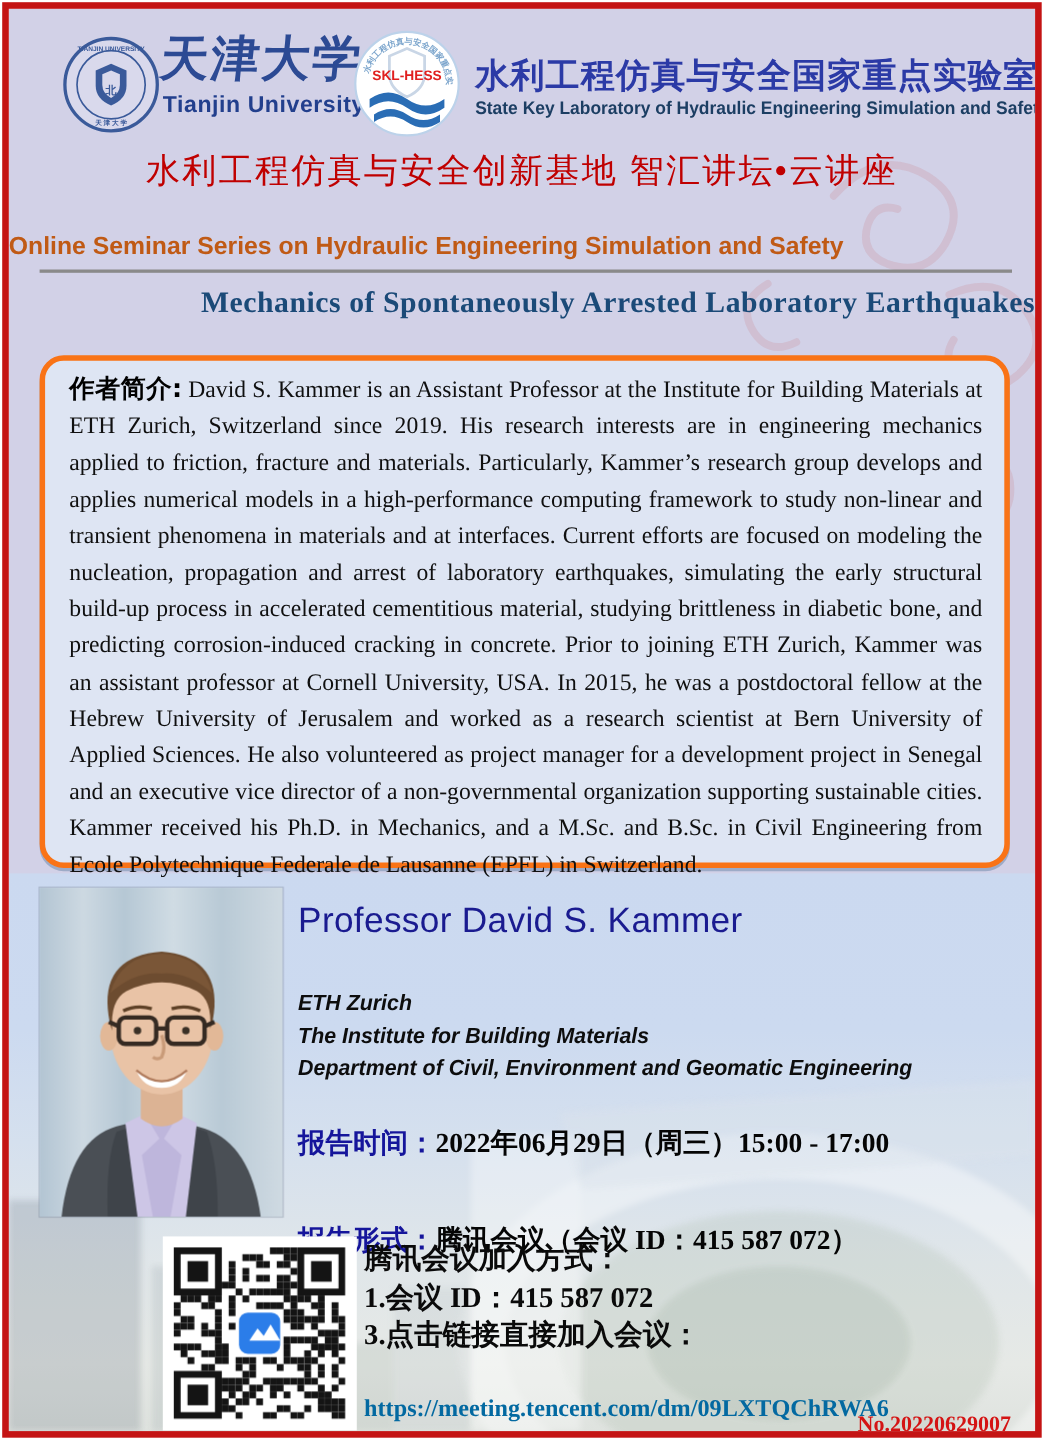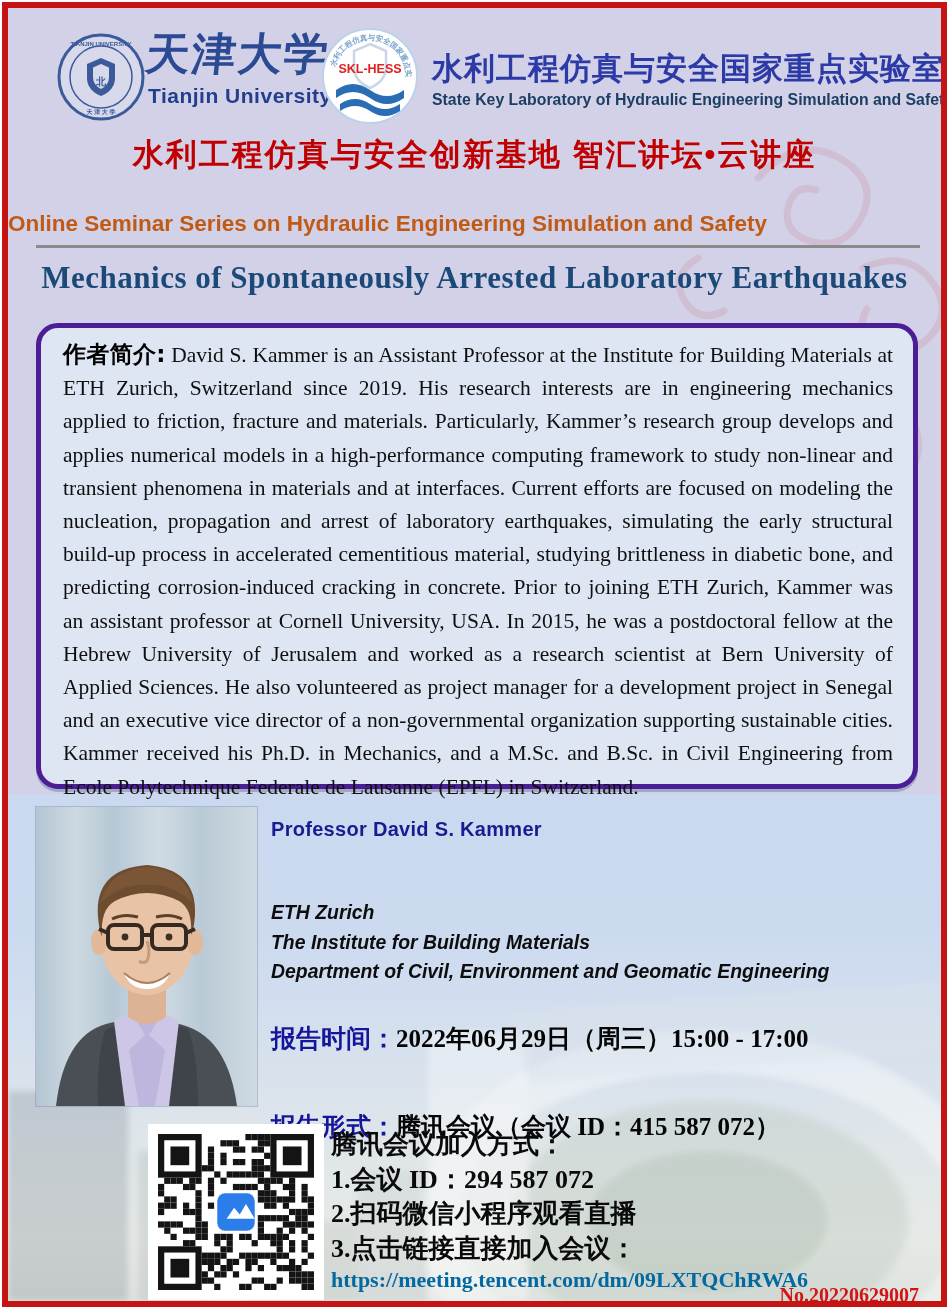--- a/index.html
+++ b/index.html
@@ -48,55 +48,55 @@
     letter-spacing:1px; white-space:nowrap;
   }
   .lab-en{
     left:424px; top:82px; font-size:16.5px; font-weight:700; color:#1c3e63;
     transform:scaleX(.96); transform-origin:left; white-space:nowrap;
   }
 
   
   .series-zh{
     left:0; right:0; top:126px; text-align:center; font-size:31px;
-    font-weight:700; color:#c00000; letter-spacing:2px; white-space:nowrap;
+    font-weight:400; color:#c00000; letter-spacing:2px; white-space:nowrap;
   }
   .series-en{
     left:0; right:0; top:203px; font-size:22.5px;
     font-weight:700; color:#c05a15;
   }
   .divider{ left:28px; top:237px; width:884px; height:3px; background:#8a8a8a; }
   .talk-title{
-    left:0; right:0; top:252px; text-align:center; font-size:31px;
+    left:0; right:0; top:252px; text-align:right; font-size:27px;
     font-weight:700; color:#1b4a78;
     font-family:"Liberation Serif","DejaVu Serif",serif; letter-spacing:.5px;
   }
 
   
   .bio-box{
     left:28px; top:315px; width:882px; height:466px;
-    background:#dee5f3; border:5px solid #4c1d95; border-radius:22px;
+    background:#dee5f3; border:5px solid #f97316; border-radius:22px;
     box-shadow:0 3px 0 rgba(60,100,140,.35);
     padding:10px 20px 0 22px;
   }
   .bio-text{
     font-family:"Liberation Serif","DejaVu Serif",serif;
     font-size:21.5px; line-height:33.2px; color:#101010;
     text-align:justify;
   }
   .bio-label{
     font-family:"DejaVu Sans","Liberation Sans",sans-serif;
     font-weight:700; font-size:23px; color:#000;
   }
 
   
   .photo{ left:28px; top:799px; width:221px; height:299px;
     box-shadow:0 0 0 1px rgba(120,130,150,.4); }
   .speaker-name{
-    left:263px; top:810px; font-size:20px; font-weight:700; color:#1a1b90;
+    left:263px; top:810px; font-size:32px; font-weight:400; color:#1a1b90;
     letter-spacing:.3px;
   }
   .affils{ left:263px; top:866px;margin-top:24px; }
   .affils div{
     font-size:20px; font-weight:700; font-style:italic; color:#0d0d0d;
     line-height:29.5px; transform:scaleX(.97); transform-origin:left;
   }
 
   
   .meeting{ left:263px; top:966px; }
@@ -481,22 +481,21 @@
           <rect x="0" y="112.32000000000001" width="43.68" height="43.68" fill="#141414"></rect>
           <rect x="6.24" y="118.56" width="31.200000000000003" height="31.200000000000003" fill="#fff"></rect>
           <rect x="12.48" y="124.80000000000001" width="18.72" height="18.72" fill="#141414"></rect>
           <rect x="59.28" y="59.28" width="37.44" height="37.44" rx="8" fill="#2b7de9"></rect>
           <path d="M 68.64 84.864 l 7.4879999999999995 -11.232000000000001 l 5.6160000000000005 6.864000000000001 l 6.24 -10.608 l 8.735999999999999 14.975999999999999 z" fill="#ffffff"></path>
         </svg>
     </div>
 
     <div class="layer join">
       <div class="join-line">腾讯会议加入方式：</div>
-      <div class="join-line">1.会议 ID：294 587 072</div>
-      <div class="join-line">2.扫码微信小程序观看直播</div>
+      <div class="join-line">1.会议 ID：415 587 072</div>
       <div class="join-line">3.点击链接直接加入会议：</div>
     </div>
 
     <a class="layer join-link" href="#">https://meeting.tencent.com/dm/09LXTQChRWA6</a>
     <div class="layer doc-no">No.20220629007</div>
 
   </div>
   <div class="frame"></div>
 </div>
 

